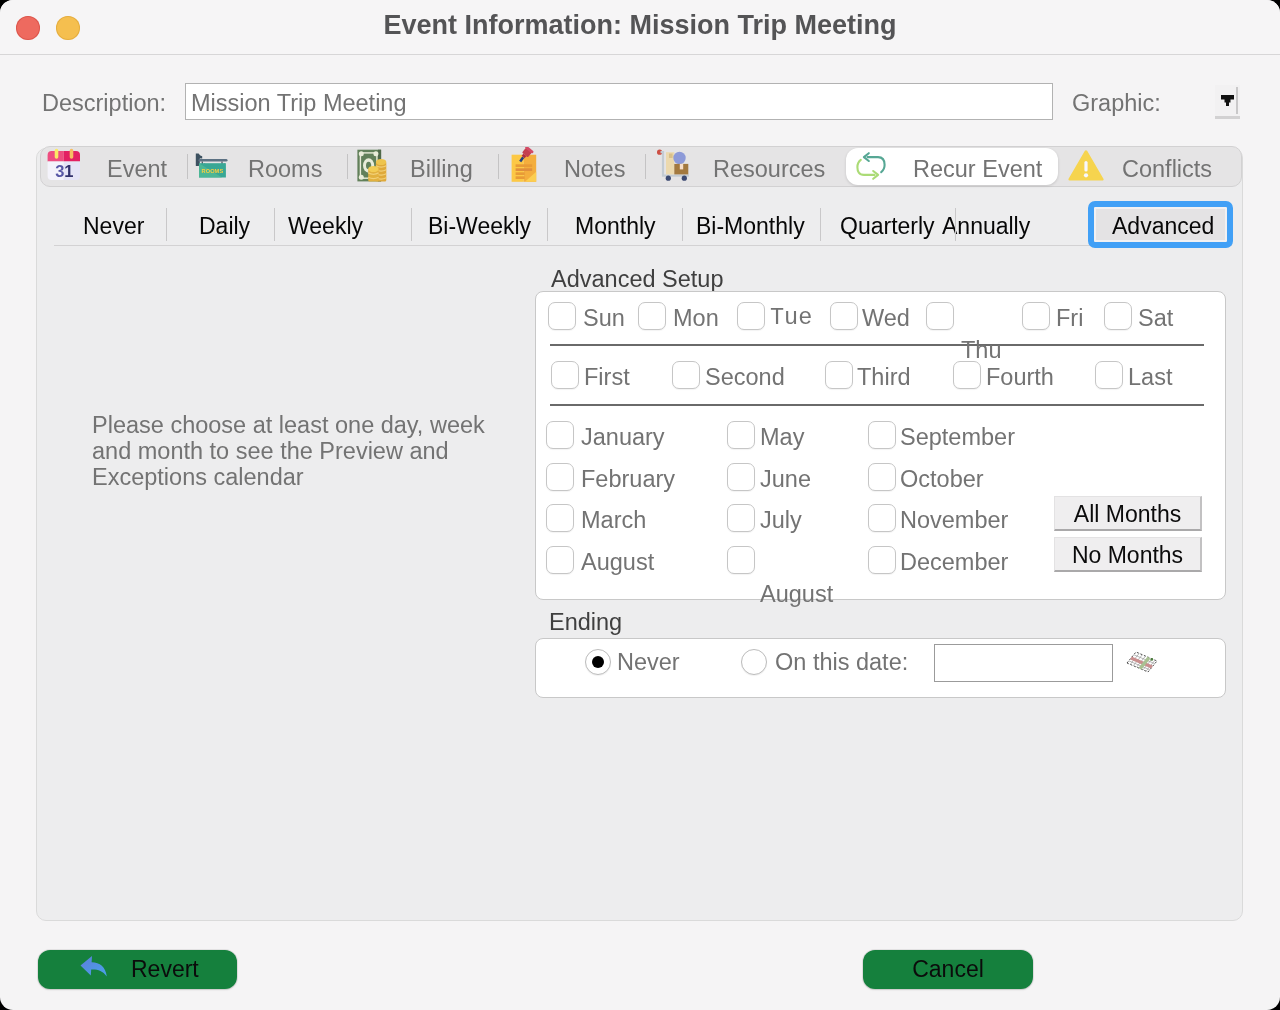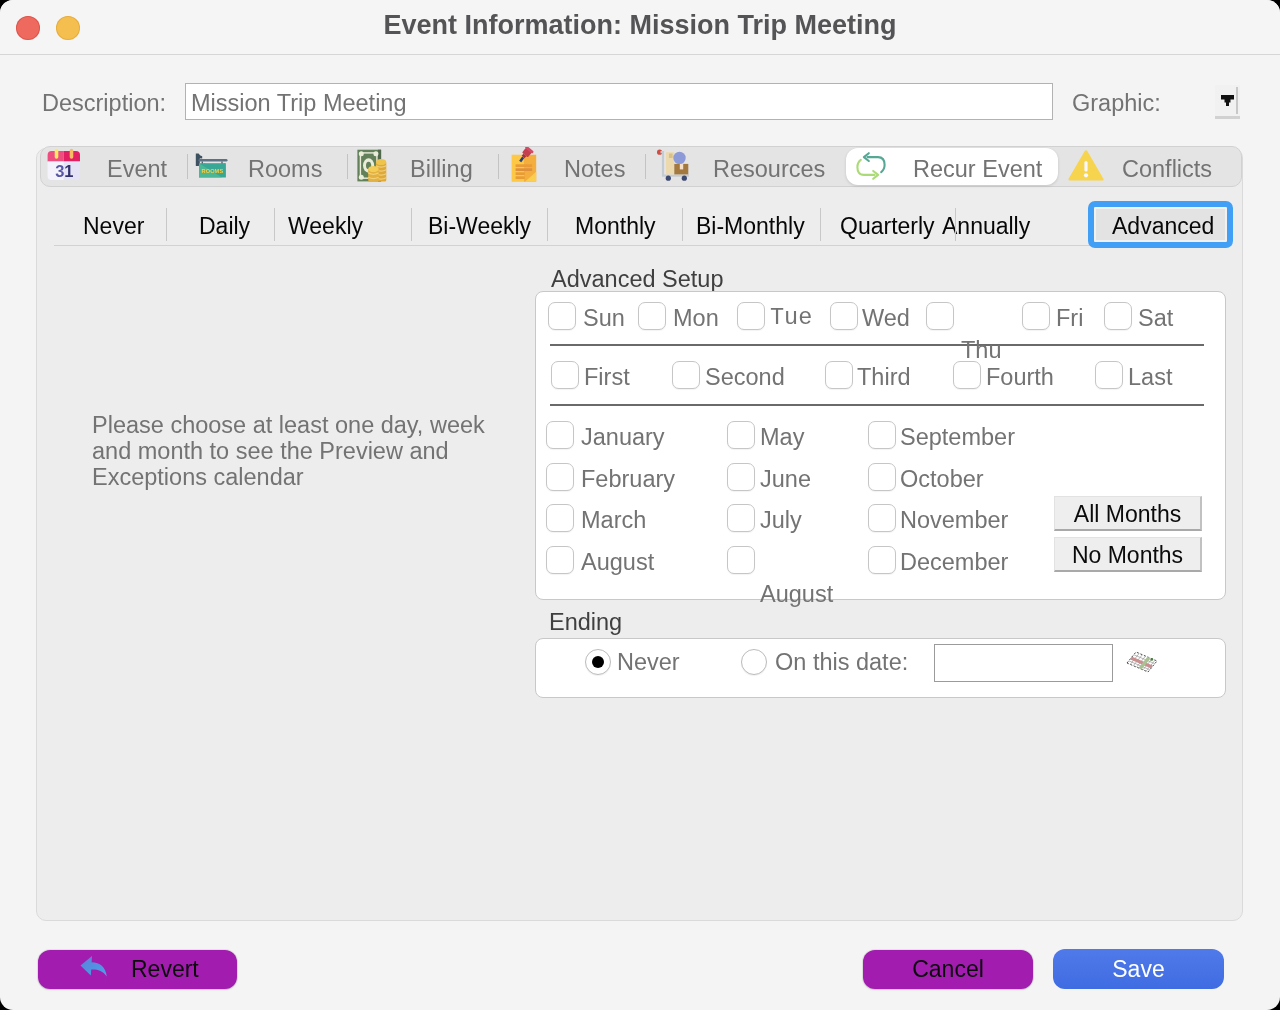--- a/index.html
+++ b/index.html
@@ -27,21 +27,21 @@
   .cb{position:absolute;width:28px;height:28px;background:#fff;border:1px solid #c6c6c6;
       border-radius:7px;box-sizing:border-box;box-shadow:inset 0 1px 1px rgba(255,255,255,.8),0 1px 1px rgba(0,0,0,.05);}
   .groupbox{position:absolute;background:#fff;border:1px solid #c8c8c8;border-radius:8px;box-sizing:border-box;}
   .hsep{position:absolute;left:550px;width:654px;height:2px;background:#6a6a6a;}
   .gbtn{position:absolute;left:1054px;width:148px;height:35px;background:#efeeef;
         border-right:2px solid #c2c1c2;border-bottom:2px solid #aaa9aa;
         border-top:1px solid #e3e2e3;border-left:1px solid #e3e2e3;
         box-sizing:border-box;text-align:center;font-size:23px;line-height:34px;color:#0b0b0b;}
   .radio{position:absolute;width:26px;height:26px;border-radius:50%;background:#fff;
          border:1px solid #bcbcbc;box-sizing:border-box;box-shadow:0 1px 1px rgba(0,0,0,.06);}
-  .btn{position:absolute;background:#a21caf;border-radius:12px;
+  .btn{position:absolute;background:#15803d;border-radius:12px;
        box-shadow:0 0 0 1px rgba(0,0,0,0.07),0 1px 2px rgba(0,0,0,0.12);
        text-align:center;font-size:23px;color:#0b0b0b;}
 </style>
 </head>
 <body>
 <div class="window">
 
   <div class="titlebar"></div>
   <div class="light" style="left:16px;background:#ee6a5f;box-shadow:inset 0 0 0 1px rgba(200,60,50,0.45);"></div>
   <div class="light" style="left:56px;background:#f5bf4f;box-shadow:inset 0 0 0 1px rgba(210,150,40,0.45);"></div>
@@ -267,15 +267,13 @@
   <svg class="abs" style="left:79px;top:955px;" width="34" height="24" viewBox="0 0 34 24">
     <defs>
         <linearGradient id="rg" x1="0" y1="0" x2="1" y2="1">
       <stop offset="0" stop-color="#5e7ddb"></stop>
           <stop offset="1" stop-color="#49a3e9"></stop>
     </linearGradient>
       </defs>
     <path d="M1.5 10.5 L13 1 L12.6 7.2 C 21 7.5 26.5 11.5 27.8 21.5 C 23.5 15.5 18 14.2 12.2 14.6 L 11.8 20.5 Z" fill="url(#rg)"></path>
   </svg>
   <div class="btn" style="left:863px;top:950px;width:170px;height:39px;line-height:39px;">Cancel</div>
-  <div class="btn" style="left:1053px;top:949px;width:171px;height:40px;line-height:40px;
-       background:linear-gradient(#507ae9,#3f6ce2);color:#fff;box-shadow:none;">Save</div>
 </div>
 
 </body></html>

